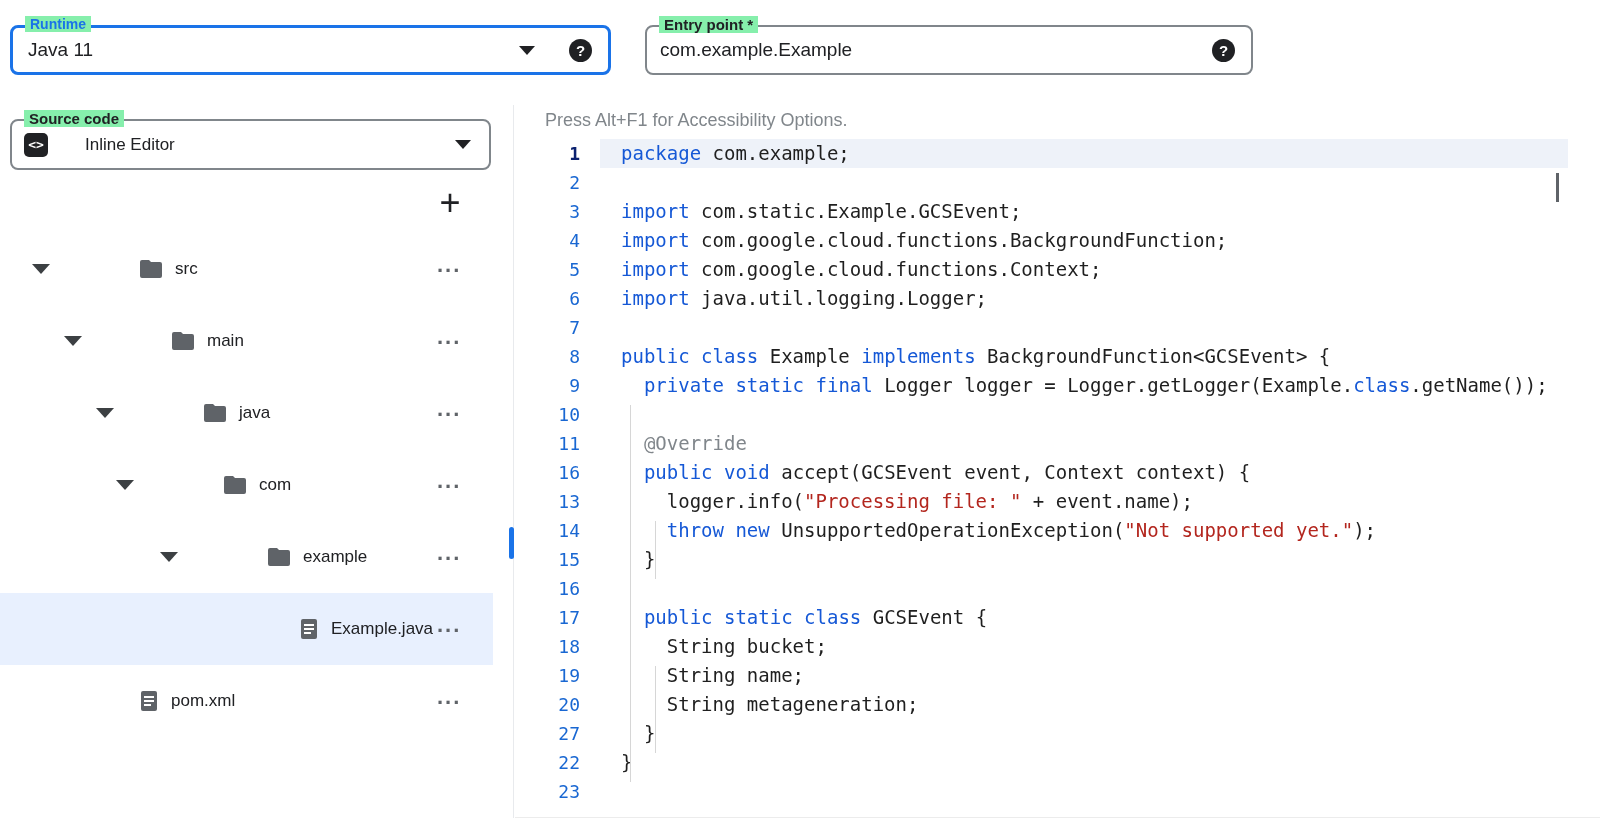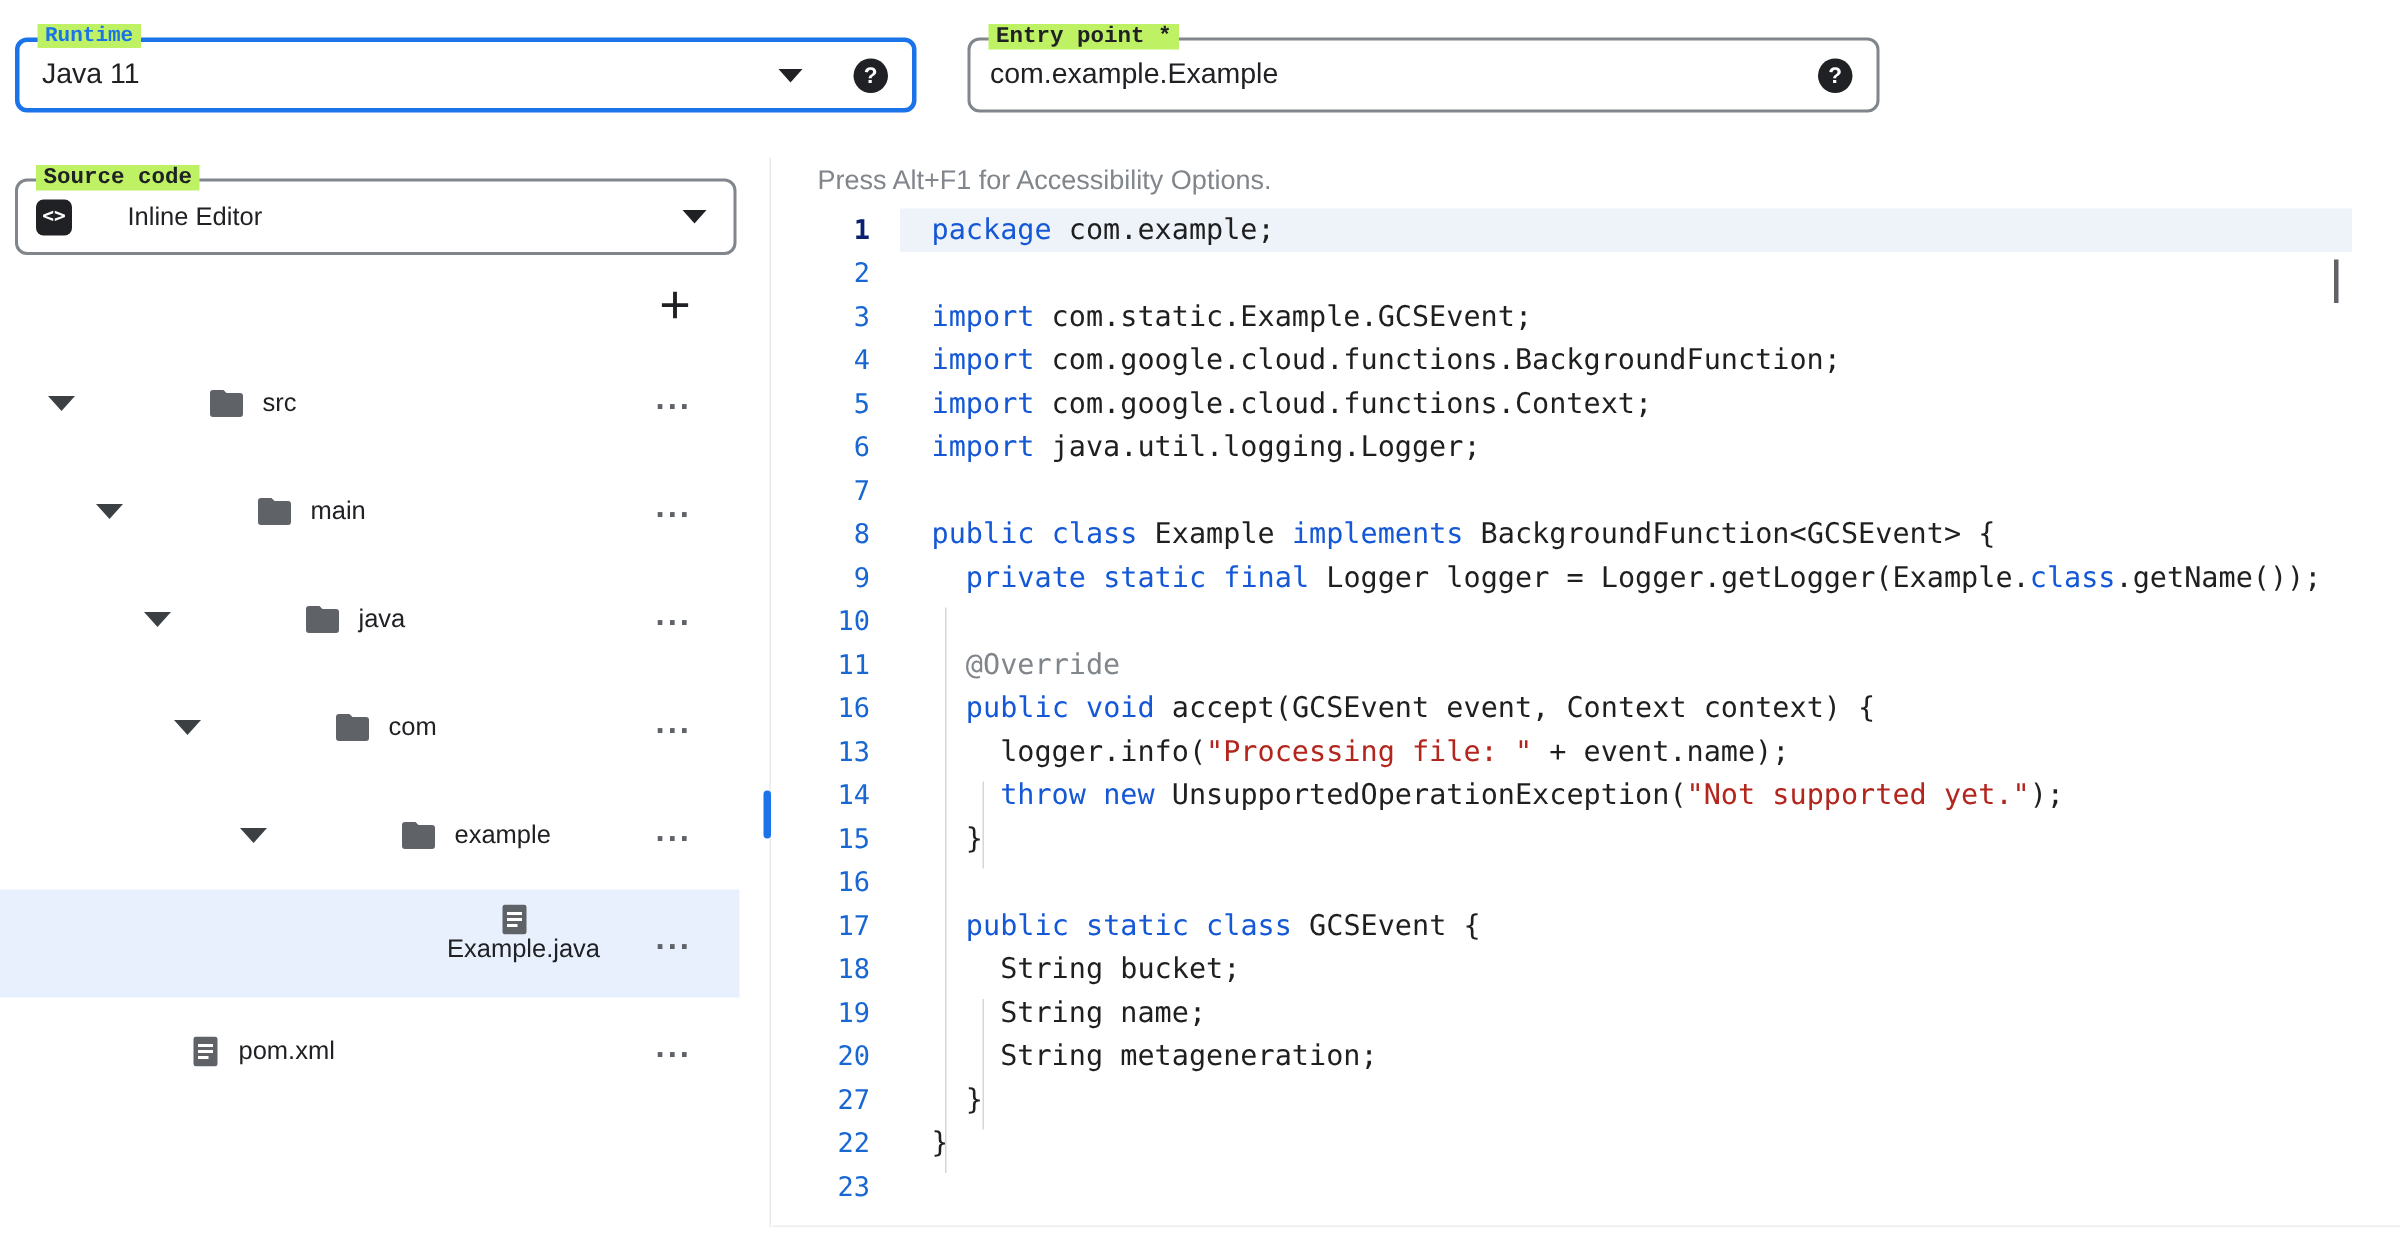--- a/index.html
+++ b/index.html
@@ -4,21 +4,21 @@
 <style>
   * { margin:0; padding:0; box-sizing:border-box; }
   html,body { background:#fff; }
   .page {
     position:relative; width:1600px; height:835px; overflow:hidden;
     background:#fff; color:var(--text); font-family:"Liberation Sans", sans-serif;
   }
 
   
   .field { position:absolute; display:flex; align-items:center; background:#fff; border-radius:8px; }
-  .field-label { position:absolute; top:-11px; left:12px; background:#bef264; padding:0 5px; font-size:14px; white-space:nowrap;font-family:Liberation Mono, monospace; }
+  .field-label { position:absolute; top:-11px; left:12px; background:#86efac; padding:0 5px; font-size:14px; white-space:nowrap; }
   #runtime { left:10px; top:25px; width:601px; height:50px; border:3px solid var(--focus-blue); padding:0 16px 0 15px; }
   #runtime .field-label { color:var(--focus-blue); font-weight:700; top:-12px; }
   #entry { left:645px; top:25px; width:608px; height:50px; border:2px solid var(--field-border); padding:0 16px 0 13px; }
   #entry .field-label { color:var(--text); font-weight:700; font-size:15px; }
   .field-value { font-size:19px; color:var(--text); flex:1; border:none; outline:none; background:transparent; font-family:"Liberation Sans",sans-serif; }
   .caret { width:0; height:0; border-left:8px solid transparent; border-right:8px solid transparent; border-top:9px solid #202124; flex:none; }
   .help {
     width:23px; height:23px; border-radius:50%; background:#202124; color:#fff;
     font-size:15px; font-weight:bold; display:flex; align-items:center; justify-content:center;
     flex:none; margin-left:34px; cursor:pointer;
@@ -32,21 +32,21 @@
     width:24px; height:24px; border-radius:5px; background:#202124; color:#fff;
     font-family:"DejaVu Sans Mono", monospace; font-size:13px; font-weight:bold;
     display:flex; align-items:center; justify-content:center; flex:none;
   }
   .sel-text { margin-left:37px; font-size:17px; flex:1; }
 
   
   #add-file { position:absolute; left:434px; top:186px; width:32px; text-align:center; font-size:36px; font-weight:300; color:#202124; cursor:pointer; line-height:34px; }
   #tree { position:absolute; left:0; top:233px; width:493px; }
   .tree-row { position:relative; height:72px; display:flex; align-items:center; cursor:pointer; }
-  .tree-row.sel { background:var(--selected-row-bg);flex-direction:column; }
+  .tree-row.sel { background:var(--selected-row-bg); }
   .tri { width:18px; height:10px; flex:none; margin-right:90px; position:relative; }
   .tri::after { content:""; position:absolute; left:0; top:0; border-left:9px solid transparent; border-right:9px solid transparent; border-top:10px solid #3c4043; }
   .node-icon { flex:none; display:flex; align-items:center; }
   .node-name { margin-left:13px; font-size:17px; color:var(--text); white-space:nowrap; }
   .more { position:absolute; left:437px; top:50%; transform:translateY(-64%); font-size:22px; font-weight:700; letter-spacing:2px; color:var(--muted); cursor:pointer; }
 
   
   #panel-divider { position:absolute; left:513px; top:105px; width:1px; height:713px; background:#e8eaed; }
   #drag-handle { position:absolute; left:509px; top:527px; width:5px; height:32px; background:var(--focus-blue); border-radius:3px; cursor:col-resize; }
   #editor-bottom { position:absolute; left:515px; top:817px; width:1085px; height:1px; background:#ececec; }
@@ -160,21 +160,21 @@
       <svg width="18" height="20" viewBox="0 0 18 20">
             <rect x="1" y="0" width="16" height="20" rx="2" fill="#5f6368"></rect>
             <rect x="4" y="5" width="10" height="2" fill="#fff"></rect>
             <rect x="4" y="9" width="10" height="2" fill="#fff"></rect>
             <rect x="4" y="13" width="7" height="2" fill="#fff"></rect>
           </svg>
     </span>
     <span class="node-name">Example.java</span>
     <span class="more">...</span>
   </div>
-      <div class="tree-row" style="padding-left: 20px;">
+      <div class="tree-row" style="padding-left: 32px;">
     <span class="tri" style="visibility: hidden;"></span>
 
     <span class="node-icon icon-file">
       <svg width="18" height="20" viewBox="0 0 18 20">
             <rect x="1" y="0" width="16" height="20" rx="2" fill="#5f6368"></rect>
             <rect x="4" y="5" width="10" height="2" fill="#fff"></rect>
             <rect x="4" y="9" width="10" height="2" fill="#fff"></rect>
             <rect x="4" y="13" width="7" height="2" fill="#fff"></rect>
           </svg>
     </span>

